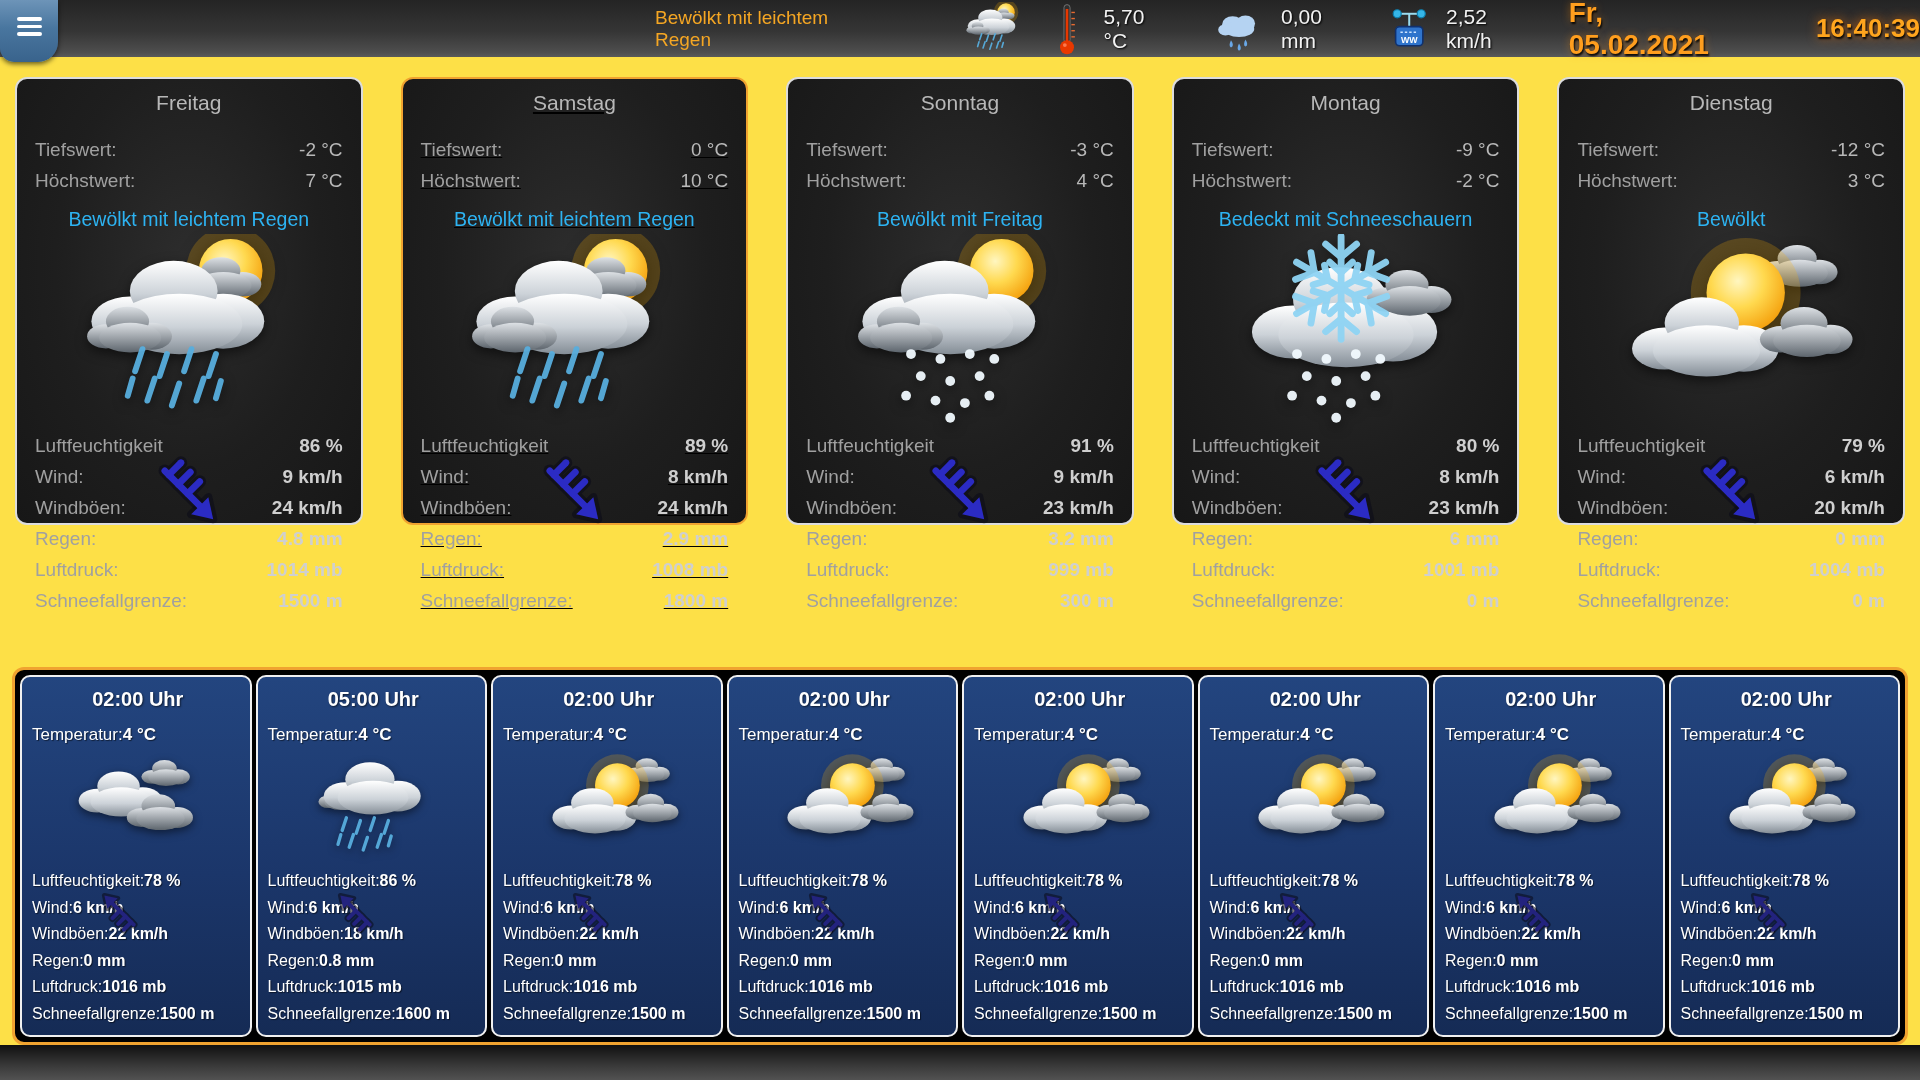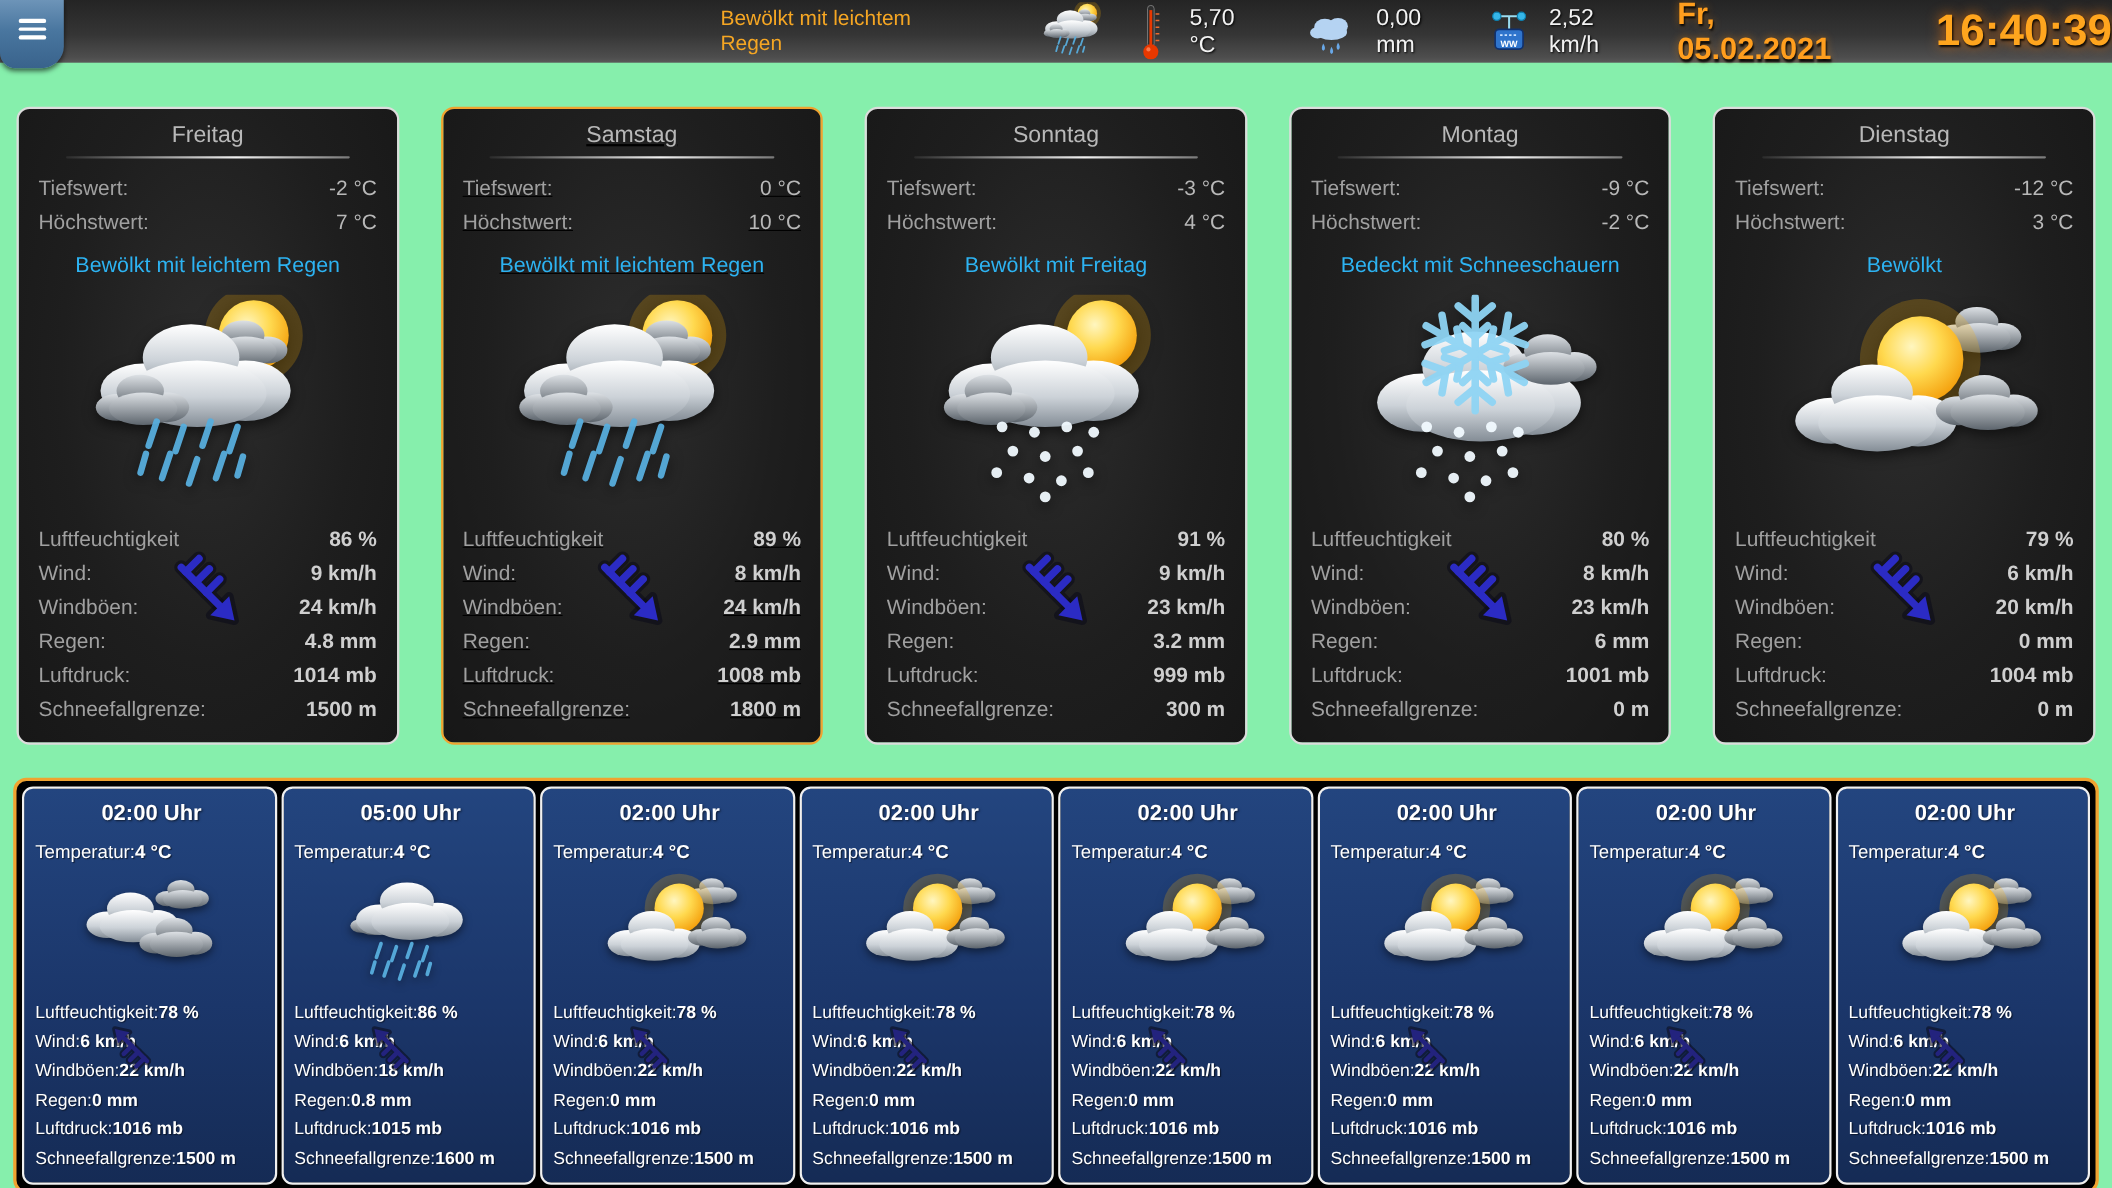--- a/index.html
+++ b/index.html
@@ -2,21 +2,21 @@
 <html lang="de"><head>
 <meta charset="utf-8">
 <style>
   * { box-sizing: border-box; margin: 0; padding: 0; }
   html,body { background:#000; }
   body {
     width:1920px; height:1080px; overflow:hidden;
     font-family:"Liberation Sans", sans-serif;
     -webkit-font-smoothing:antialiased;
   }
-  .app { width:1920px; height:1080px; display:flex; flex-direction:column; background:#86efac;gap:20px; }
+  .app { width:1920px; height:1080px; display:flex; flex-direction:column; background:#fde047; }
 
   
   .topbar {
     height:57px; flex:0 0 57px; display:flex; align-items:center;
     background:linear-gradient(180deg,#242424 0%,#353535 55%,#4e4e4e 92%,#5a5a5a 100%);
     position:relative;
   }
   .menu-btn {
     position:absolute; left:0; top:0; width:58px; height:62px; z-index:5;
     background:linear-gradient(180deg,#6d94b8 0%,#49769f 45%,#39638c 100%);
@@ -32,28 +32,28 @@
   .tb-thermo  { margin-left:24px; width:25px; height:54px; }
   .tb-rain    { margin-left:44px; width:50px; height:44px; }
   .tb-anemo   { margin-left:30px; width:40px; height:46px; }
   .tb-value { font-size:21px; color:#f2f2f2; margin-left:18px; text-shadow:1px 1px 2px #000; }
   .tb-value.temp { margin-left:24px; }
   .tb-date {
     margin-left:34px; font-size:28px; font-weight:bold; color:#ff9e1e;
     text-shadow:1px 2px 2px rgba(0,0,0,.9), 0 0 8px rgba(255,140,0,.45);
   }
   .tb-time {
-    margin-left:72px; font-size:40px; font-weight:bold; color:#ffa51e;
+    margin-left:72px; font-size:26px; font-weight:bold; color:#ffa51e;
     text-shadow:1px 2px 2px rgba(0,0,0,.9), 0 0 12px rgba(255,120,0,.8);
   }
 
   
   .daily-section { flex:0 0 610px; display:flex; gap:38px; padding:20px 15px 10px 15px; }
   .day-card {
-    flex:1 1 0; height:580px; display:flex; flex-direction:column;
+    flex:1 1 0; height:448px; display:flex; flex-direction:column;
     background:radial-gradient(ellipse at 50% 42%, #2d2d2d 0%, #1e1e1e 55%, #171717 100%);
     border:2px solid #dcdcdc; border-radius:12px;
     padding:8px 18px 14px 18px; cursor:pointer;
   }
   .day-card.selected { border-color:#f0a330;text-decoration:underline; }
   .day-title { font-size:21px; font-weight:normal; color:#b8b8b8; text-align:center; margin:4px 0 7px; }
   .divider {
     height:2px; width:84%; margin:0 auto 12px auto; border-radius:1px;
     background:linear-gradient(90deg,#2b2b2b 0%,#bfbfbf 45%,#efefef 60%,#787878 100%);
   }

